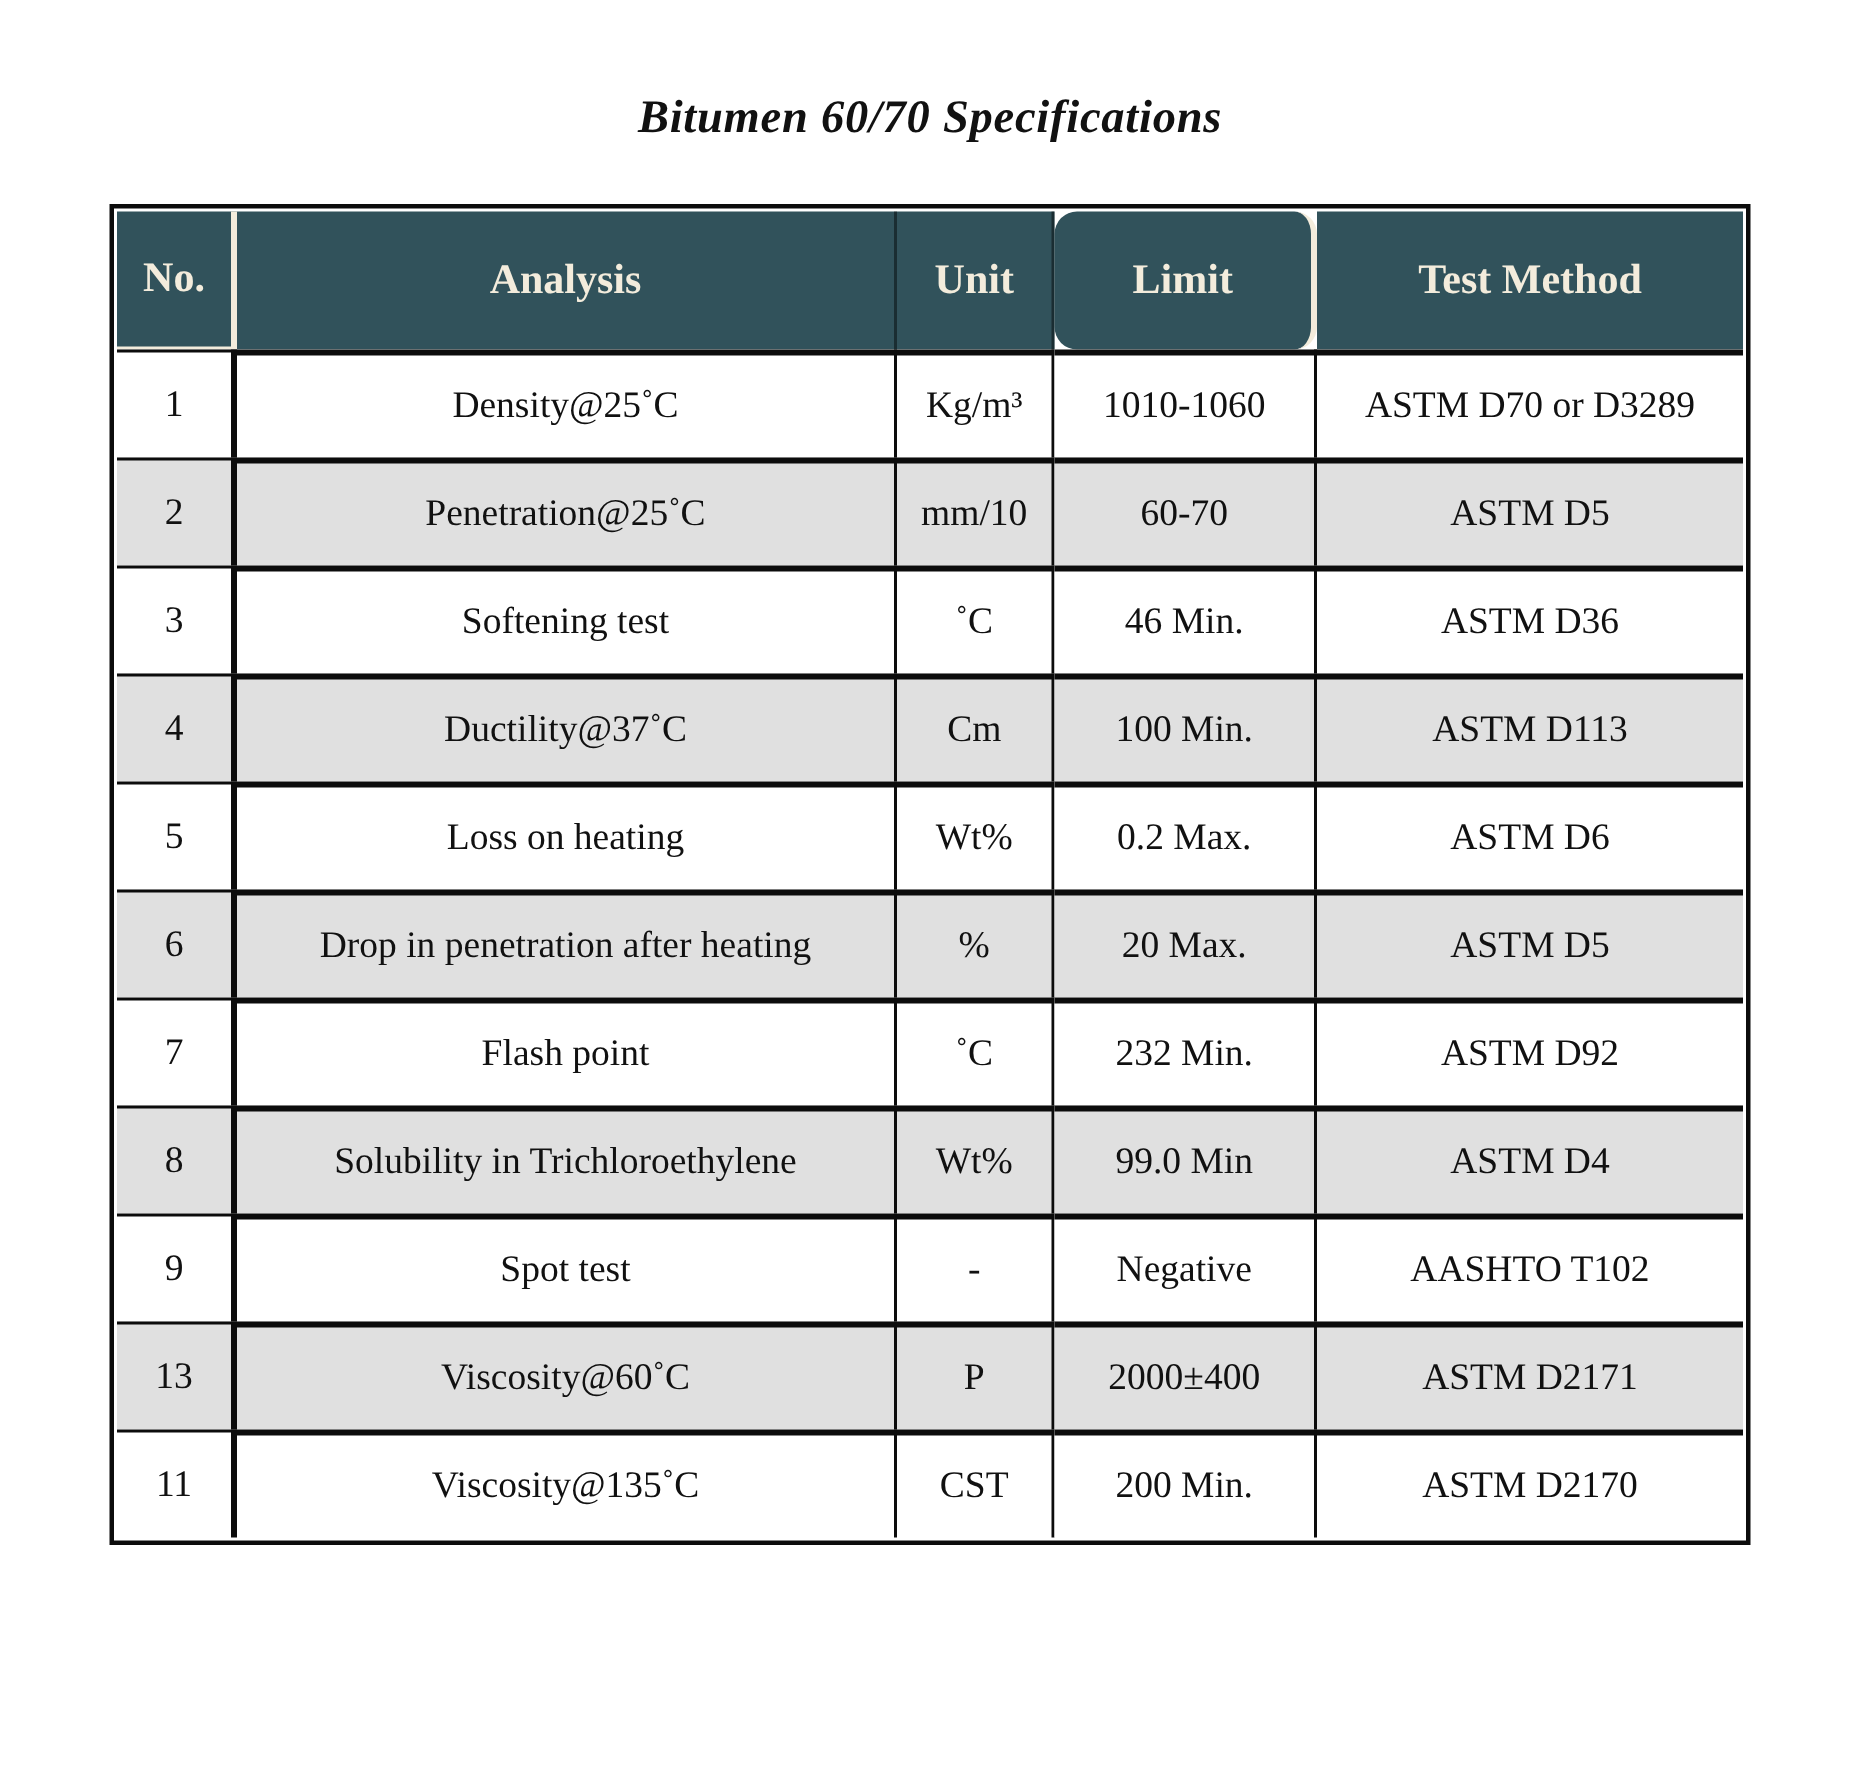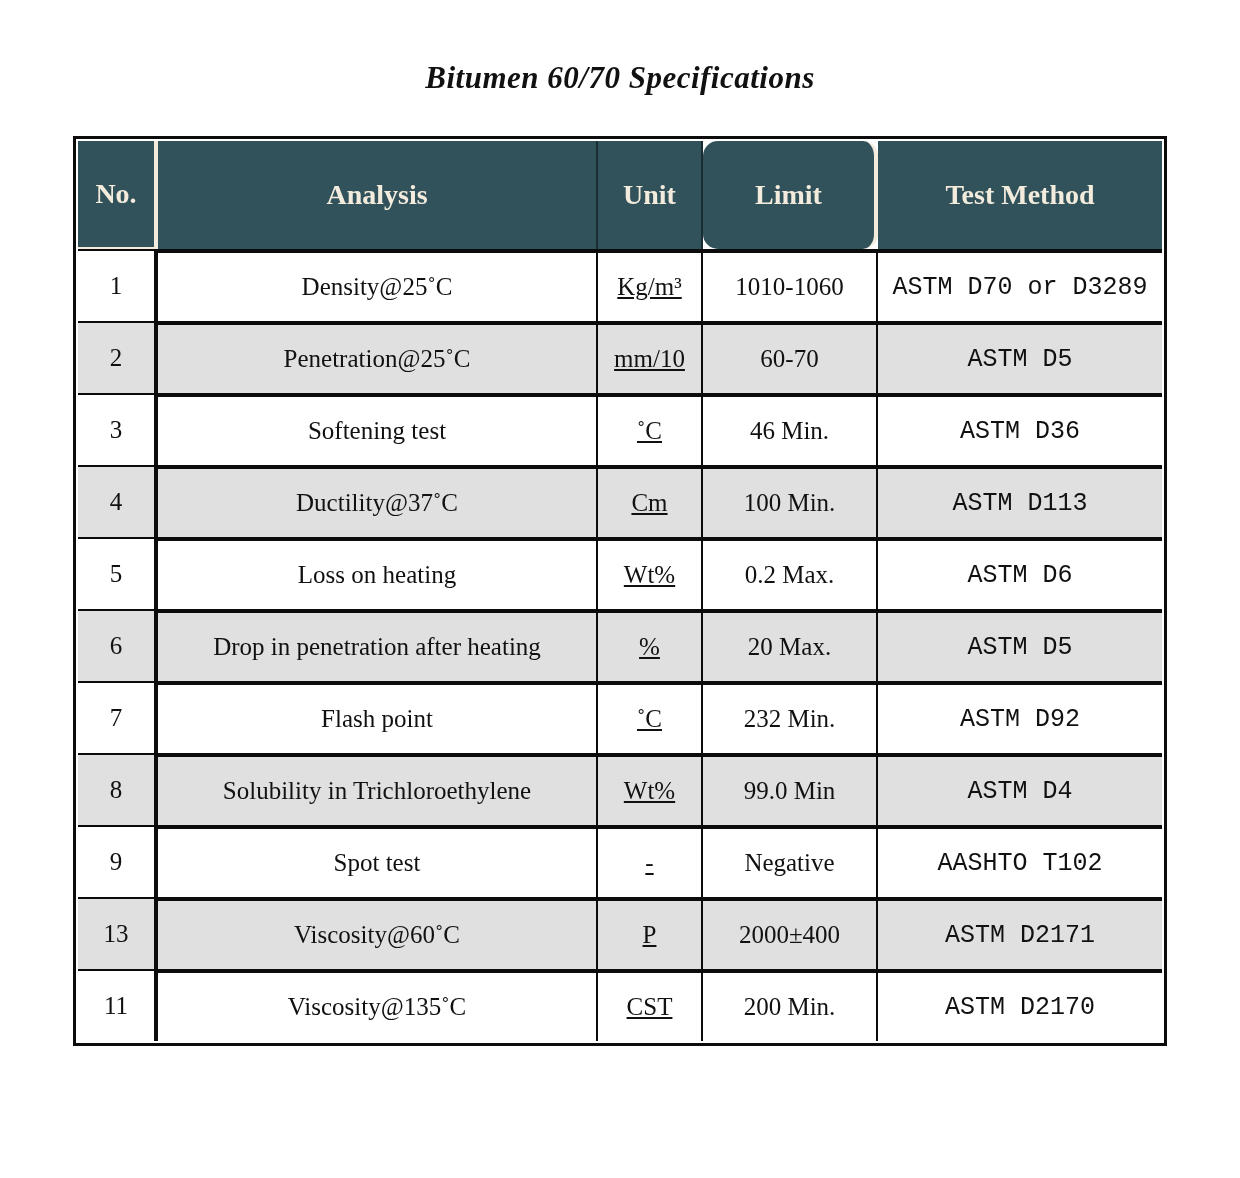--- a/index.html
+++ b/index.html
@@ -42,21 +42,21 @@
   .cell {
     box-sizing: border-box;
     display: flex;
     align-items: center;
     justify-content: center;
     text-align: center;
   }
 
   
   .h {
-    height: 108px;
+    height: 92px;
     background: var(--header-bg, #31525b);
     color: var(--header-text, #f3ecdc);
     font-weight: 700;
     font-size: 28px;
   }
   .h.no    { border-right: 4px solid var(--header-text, #f3ecdc);
              border-bottom: 2px solid var(--header-text, #f3ecdc); }
   .h.analysis, .h.unit { border-right: 2px solid rgba(0,0,0,0.45); }
   .h.limit { border-right: 4px solid var(--header-text, #f3ecdc); border-radius: 15px; }
 
@@ -66,24 +66,24 @@
     background: #ffffff;
     font-size: 25px;
   }
   .c.alt { background: var(--row-alt-bg, #e0e0e0); }
 
   .c.no       { border-top: 2px solid var(--border, #0c0c0c);
                 border-right: 4px solid var(--border, #0c0c0c); }
   .c.analysis { border-top: 4px solid var(--border, #0c0c0c);
                 border-right: 2px solid var(--border, #0c0c0c); }
   .c.unit     { border-top: 4px solid var(--border, #0c0c0c);
-                border-right: 2px solid var(--border, #0c0c0c); text-decoration: underline; }
+                border-right: 2px solid var(--border, #0c0c0c); }
   .c.limit    { border-top: 4px solid var(--border, #0c0c0c);
                 border-right: 2px solid var(--border, #0c0c0c); }
-  .c.test     { border-top: 4px solid var(--border, #0c0c0c); font-family: Liberation Mono, monospace; }
+  .c.test     { border-top: 4px solid var(--border, #0c0c0c); }
 </style>
 </head>
 <body>
 
 <h1 class="page-title">Bitumen 60/70 Specifications</h1>
 
 <div class="table-frame">
   <div class="spec-table" id="spec-table">
     <div class="row">
       <div class="cell h no">No.</div>

